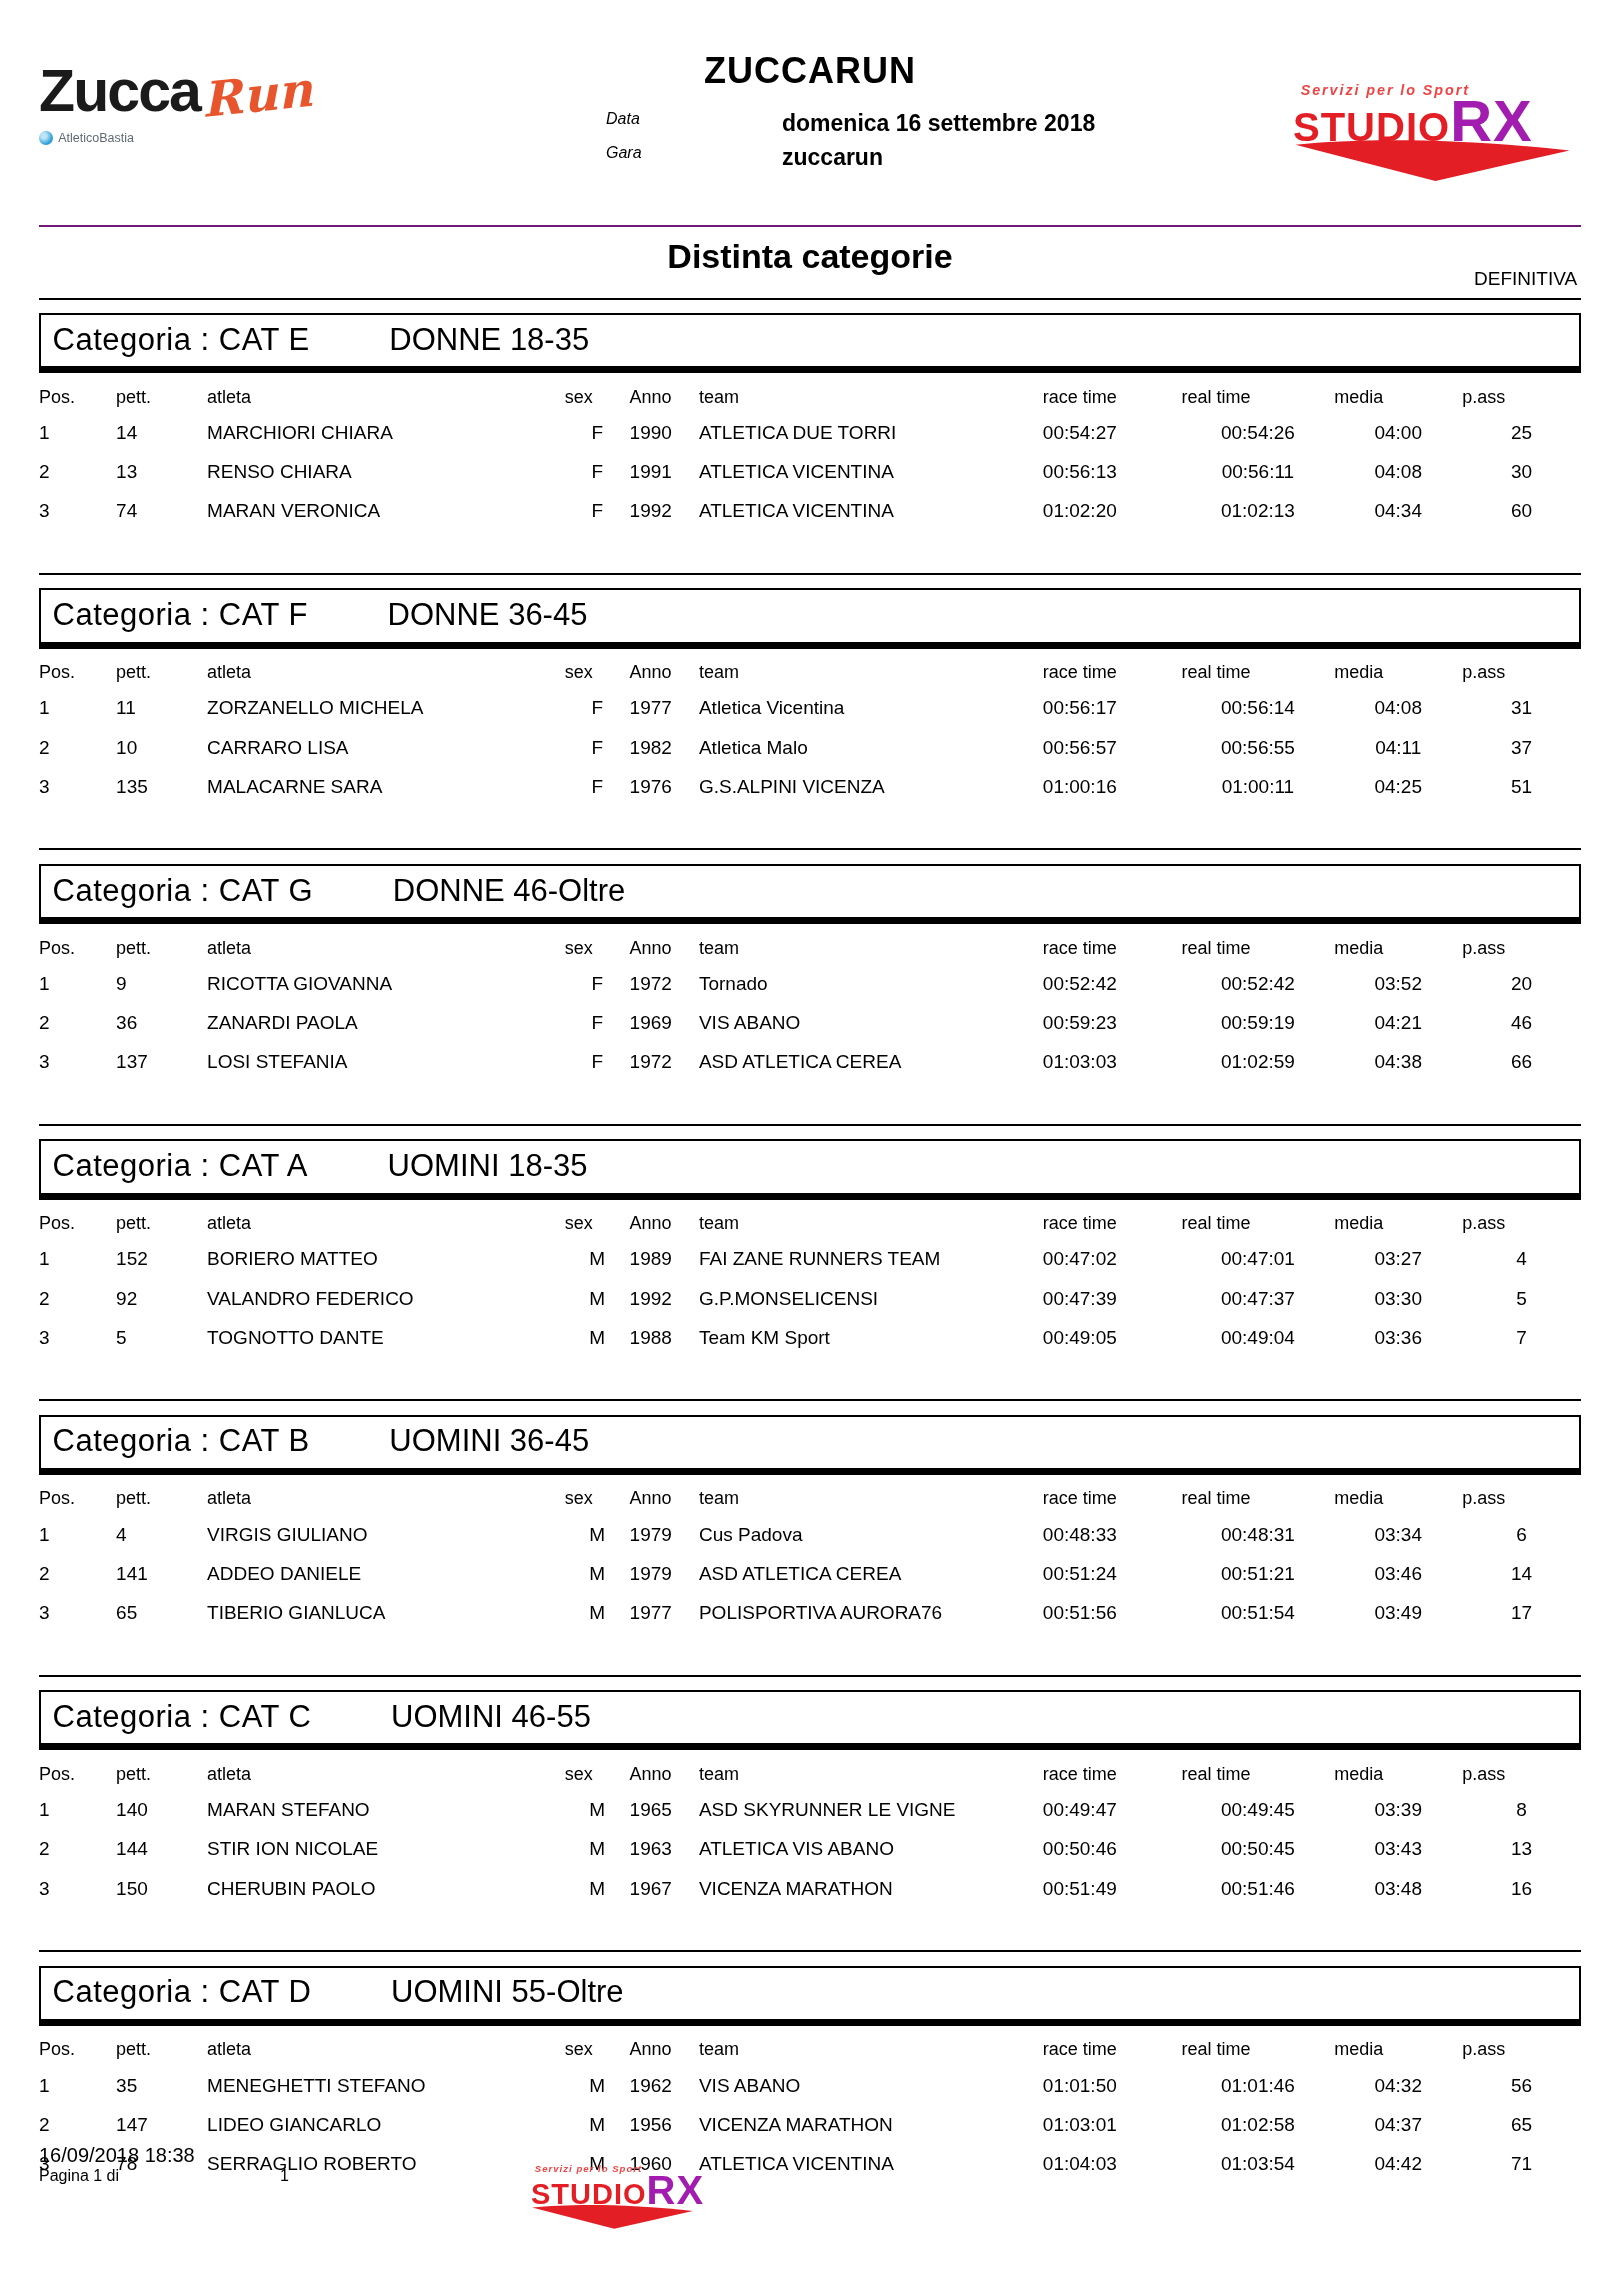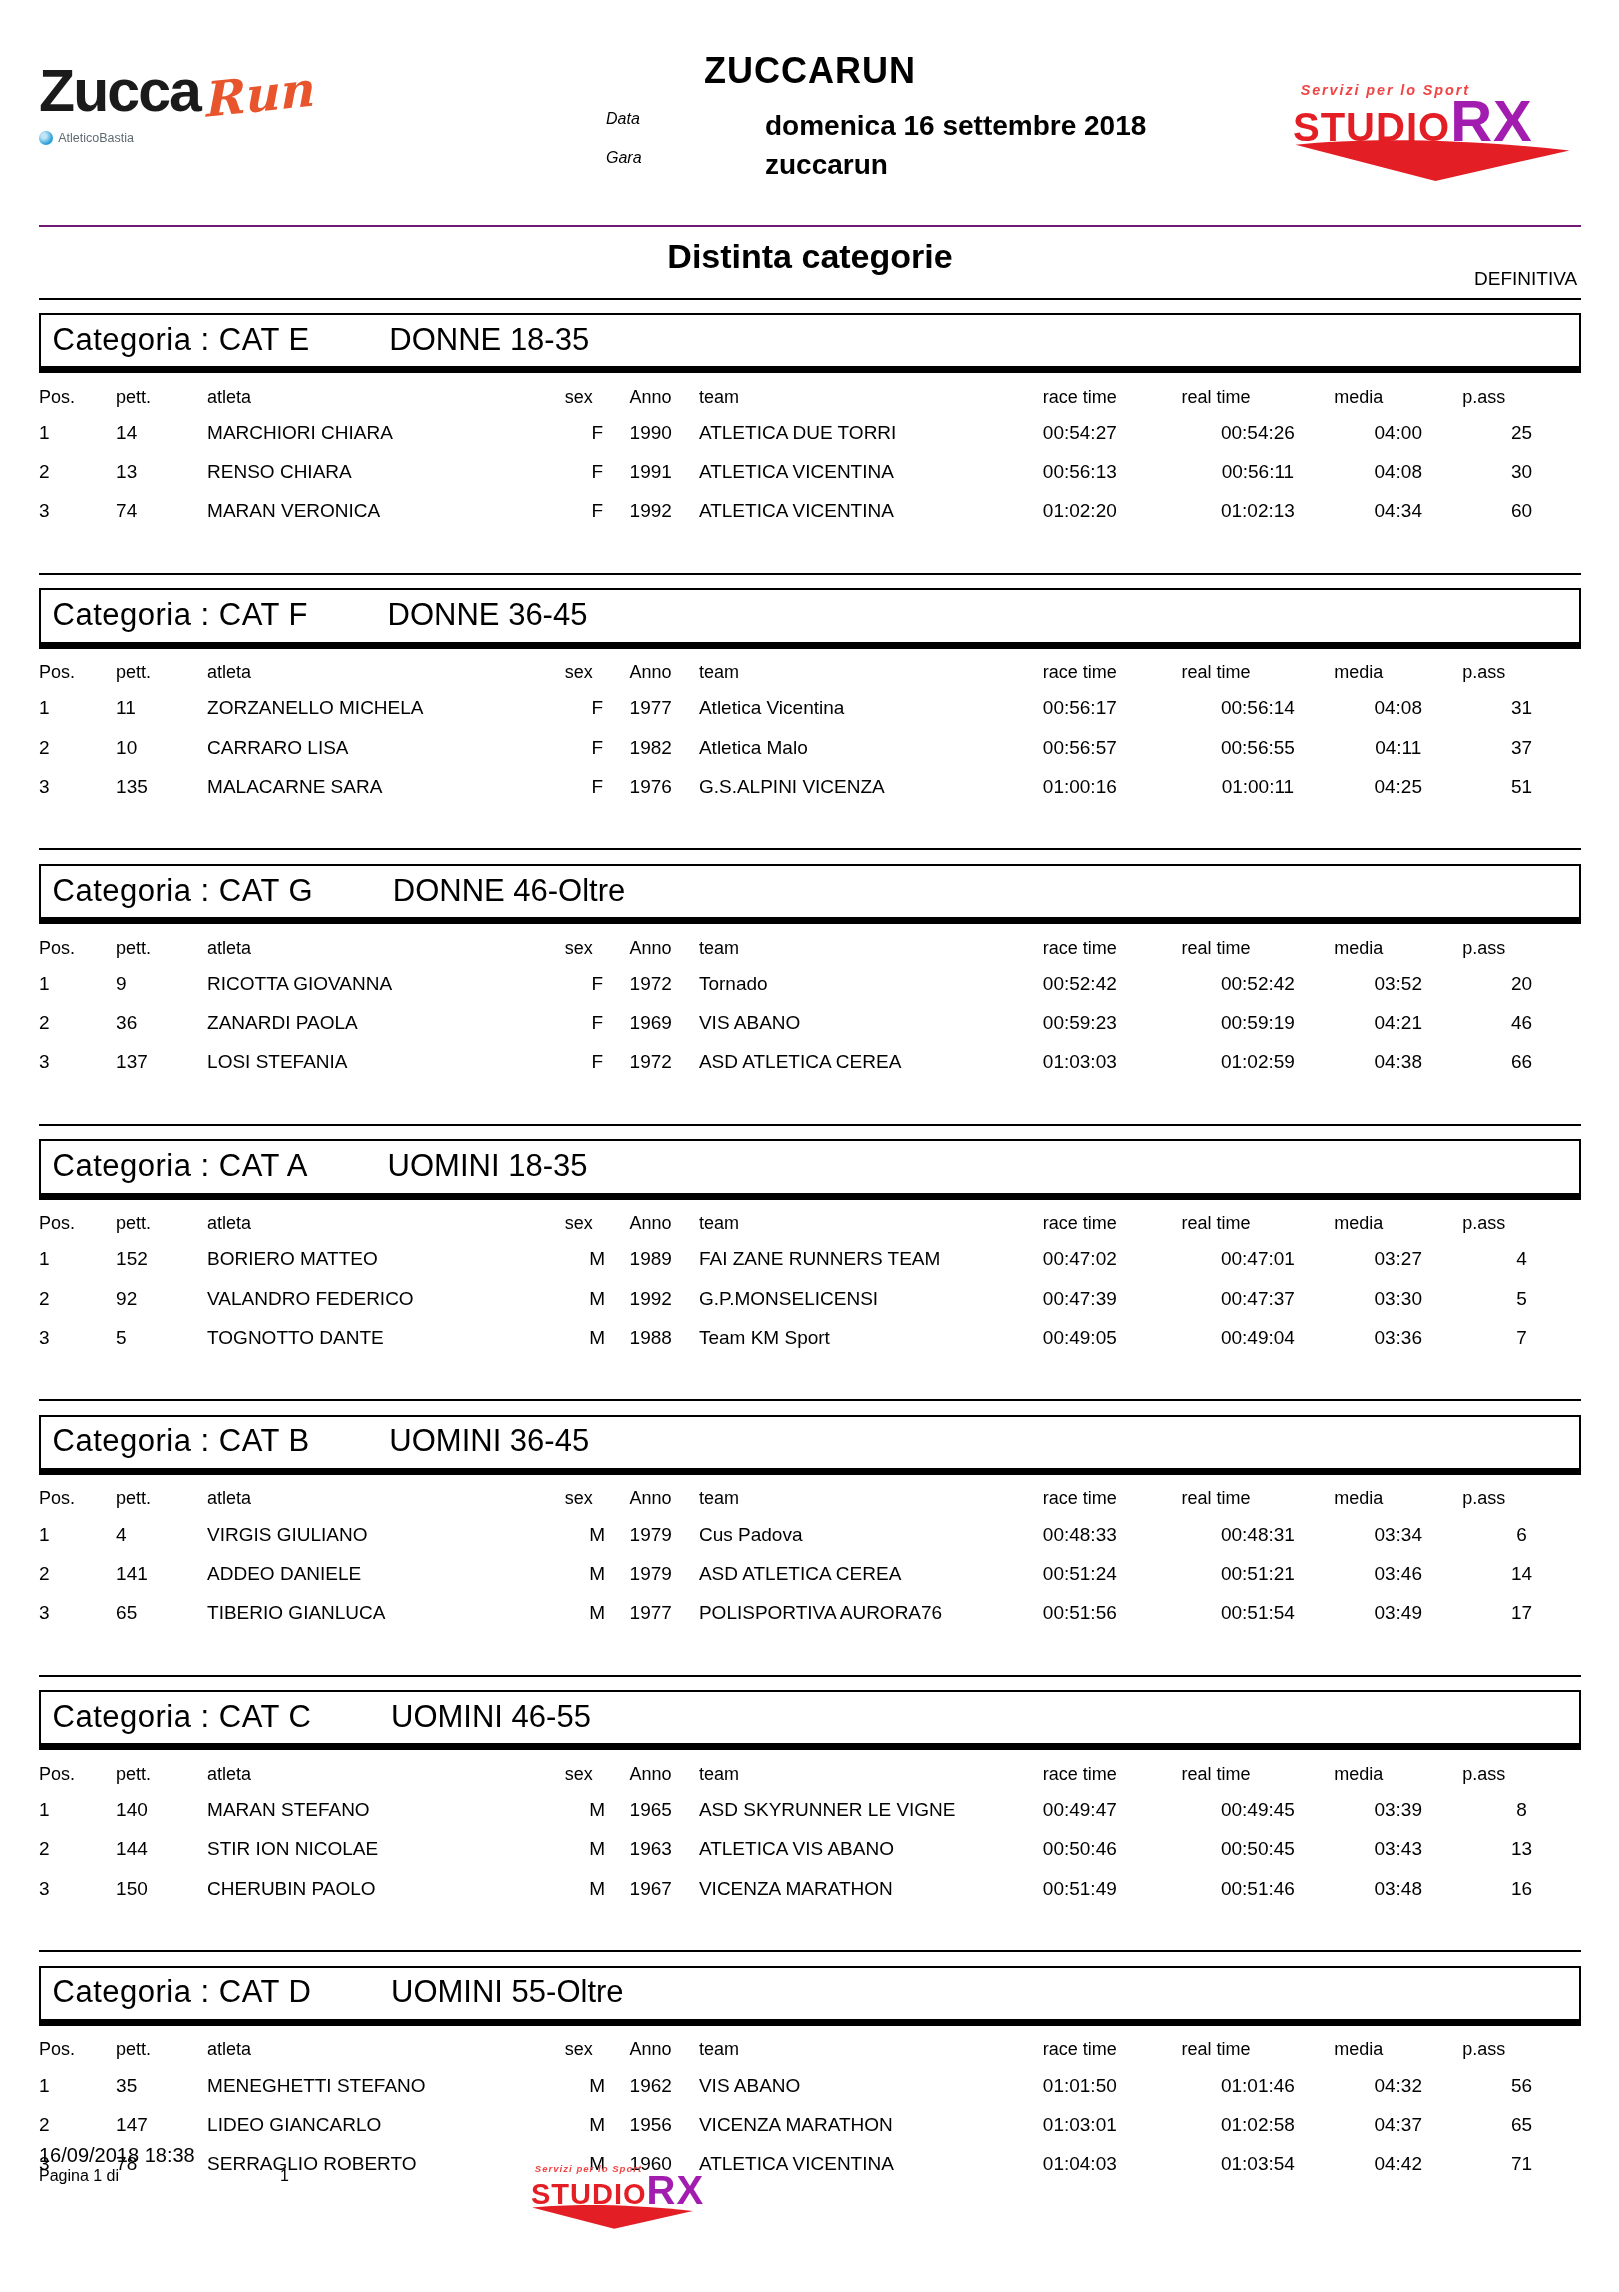--- a/index.html
+++ b/index.html
@@ -19,21 +19,21 @@
     color:#e8542c;transform:rotate(-6deg) skewX(-6deg);margin-left:5.8px;
     font-family:"DejaVu Serif", serif;
   }
   .brand-sub{margin-top:9.6px;font-size:12.5px;color:#5e6a72;display:flex;align-items:center;gap:4.8px;}
   .ab-icon{width:14.4px;height:14.4px;border-radius:50%;
     background:radial-gradient(circle at 35% 35%, #bfe6f7 20%, #2d9fd8 65%);display:inline-block;}
   .head-center{flex:1 1 auto;padding-top:17.3px;}
   .event-title{text-align:center;font-size:36px;font-weight:bold;letter-spacing:1px;}
   .meta-grid{display:grid;grid-template-columns:159px auto;row-gap:7.7px;margin:17.3px 0 0 279px;}
   .meta-label{font-style:italic;font-size:16px;}
-  .meta-value{font-weight:bold;font-size:28px;}
+  .meta-value{font-weight:bold;font-size:23px;margin-left:17px;}
   .studiorx{flex:0 0 288px;padding-top:17.3px;position:relative;}
   .srx-tag{color:#ef4444;font-weight:bold;font-style:italic;font-size:14.4px;letter-spacing:1.9px;margin-left:7.7px;margin-top:32px;}
   .srx-main{line-height:.8;white-space:nowrap;}
   .srx-studio{color:#e31e24;font-weight:900;font-size:40px;letter-spacing:1px;}
   .srx-rx{color:#a21caf;font-weight:700;font-size:58px;letter-spacing:1px;
     text-shadow:-1.9px -1.9px 0 #fff,1.9px -1.9px 0 #fff,-1.9px 1.9px 0 #fff,1.9px 1.9px 0 #fff;}
   .srx-swoosh{display:block;margin-top:-7.7px;}
   .srx-swoosh path{fill:#e31e24;}
   
   .title-block{border-top:2px solid #701a75;margin-top:42px;padding-top:9.6px;}

